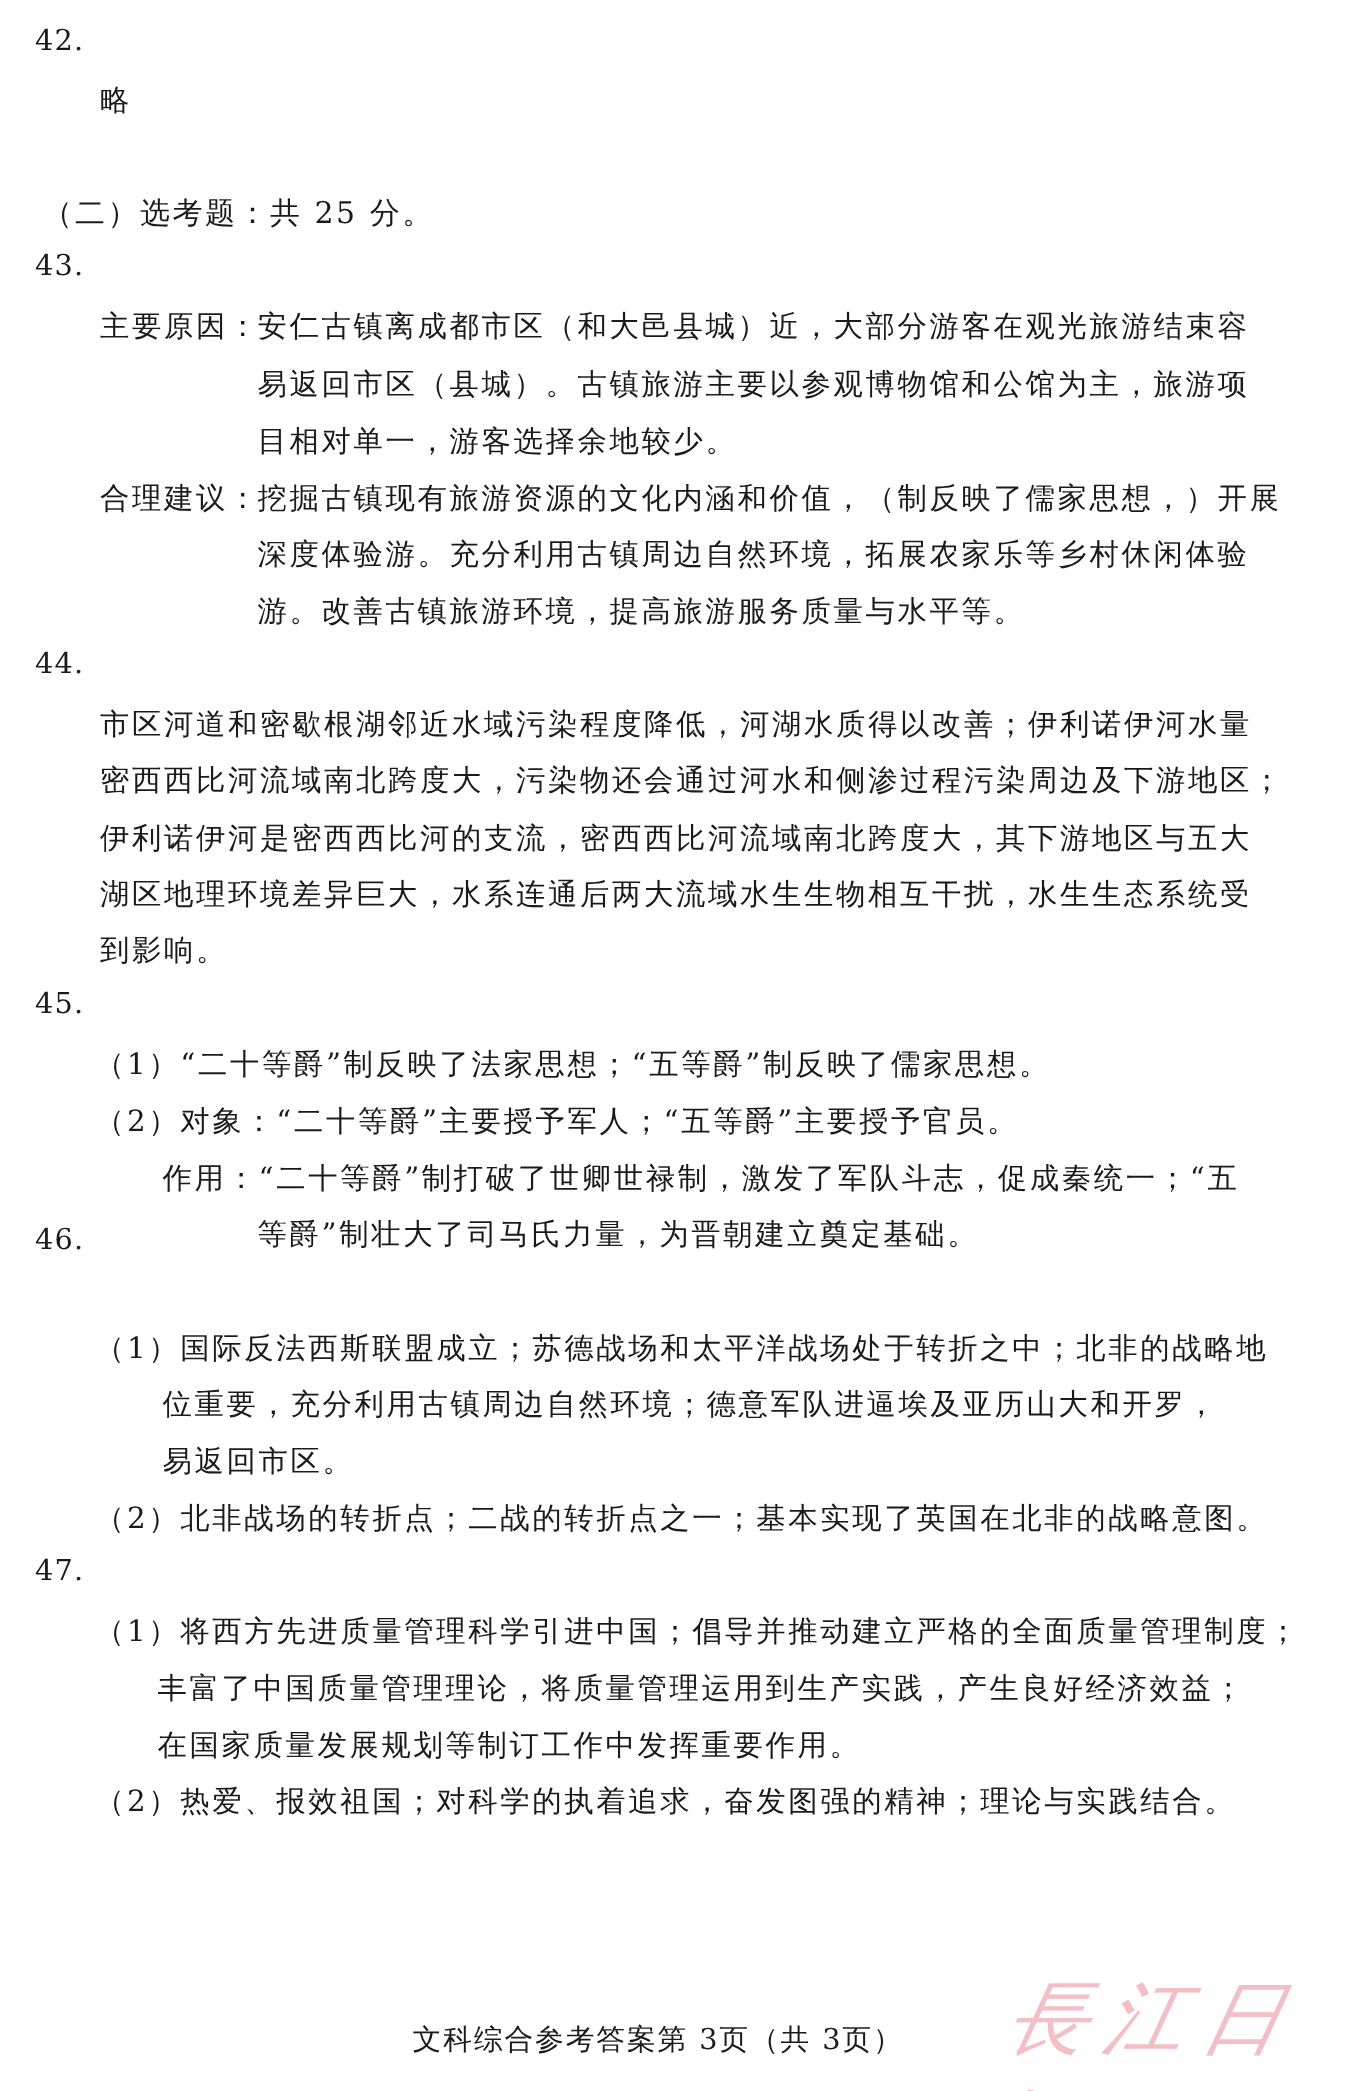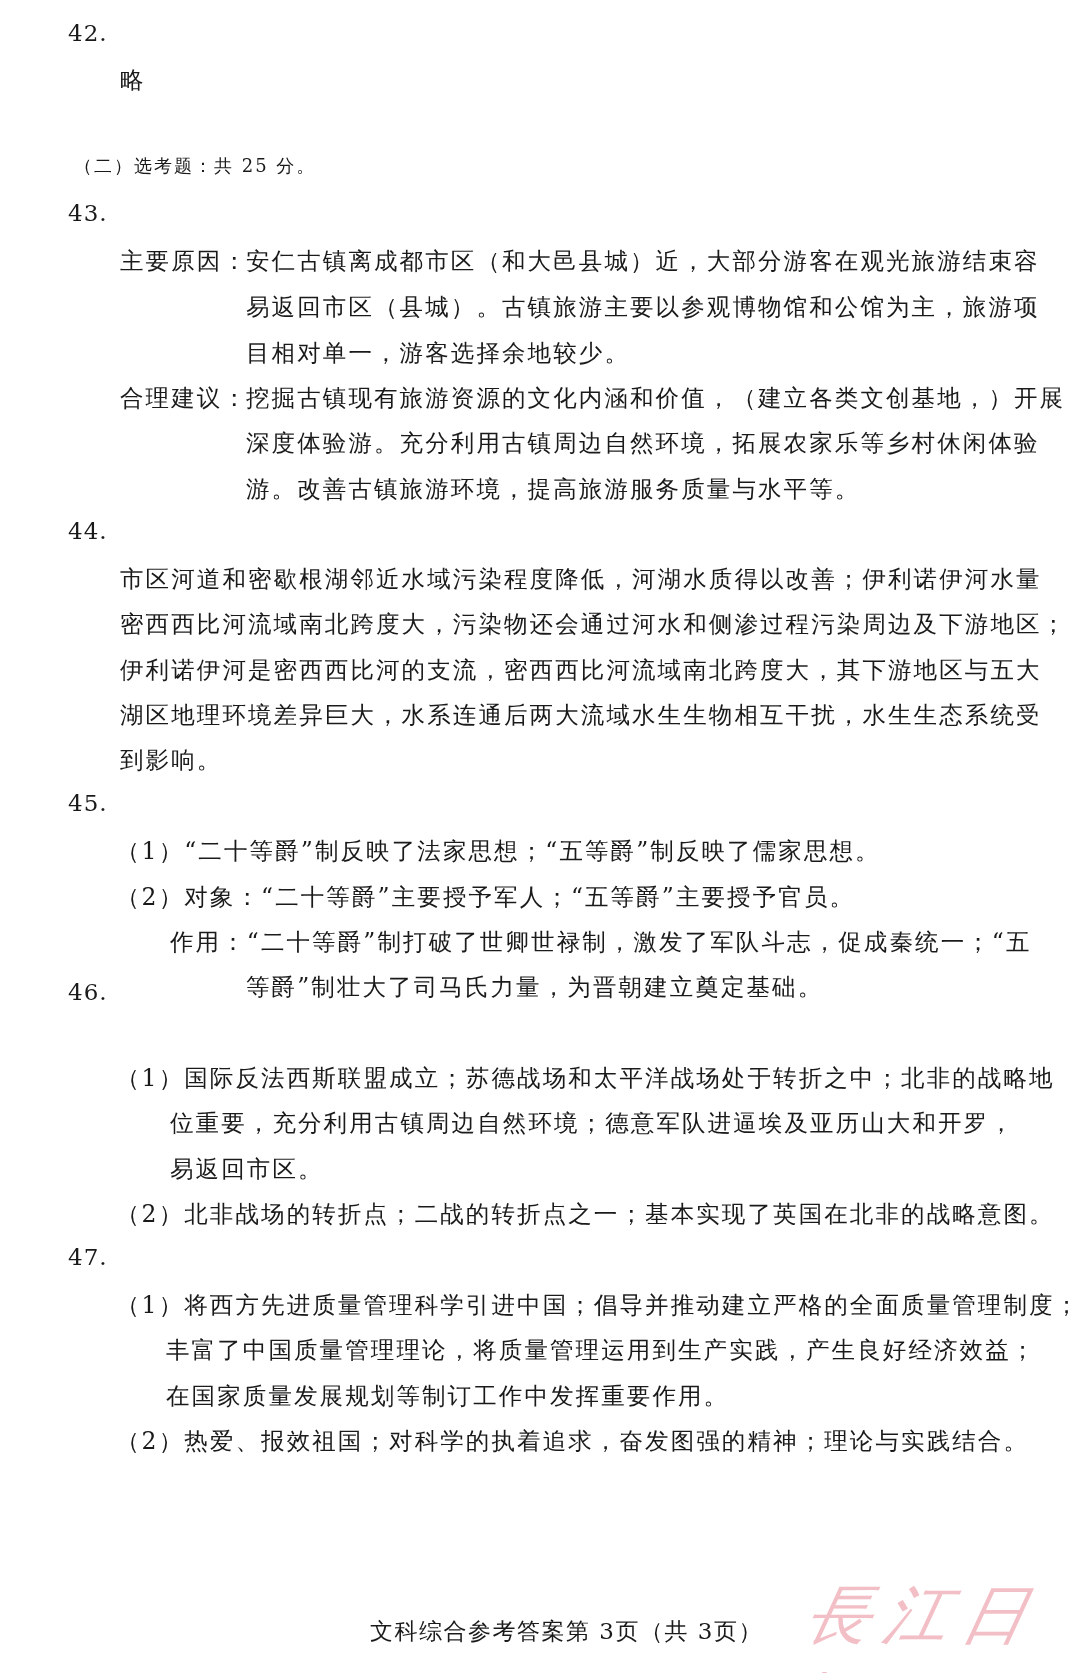--- a/index.html
+++ b/index.html
@@ -1,24 +1,24 @@
 <!DOCTYPE html>
 <html><head>
   <meta charset="utf-8">
   <style>
     html, body { margin: 0; padding: 0; background: #ffffff; }
     body {
       width: 1080px; height: 1673px; position: relative; overflow: hidden;
       font-family: "DejaVu Serif", "Liberation Serif", serif;
       color: #1a1a1a;
     }
-    .abs { position: absolute; white-space: nowrap; margin-left: 40px; }
+    .abs { position: absolute; white-space: nowrap; }
     .qnum { font-size: 23px; left: 28px; letter-spacing: 1px; }
     .line { font-size: 23.5px; letter-spacing: 2.1px; }
-    .section { font-size: 18px; left: 34px; letter-spacing: 2px; }
+    .section { font-size: 24px; left: 34px; letter-spacing: 2px; }
     .footer { font-size: 23px; left: 330px; top: 1616px; letter-spacing: 1.5px; }
     .watermark {
       position: absolute; left: 798px; top: 1572px;
       font-family: "DejaVu Serif", serif; font-size: 64px; font-style: italic;
       color: #f2b9c0; letter-spacing: 14px; transform: skewX(-12deg);
       opacity: 0.9;
     }
   </style>
 </head>
 <body>
@@ -27,21 +27,21 @@
 <div class="abs line" style="top:64px;left:80px">略</div>
 
 <div class="abs section" style="top:154px">（二）选考题：共 25 分。</div>
 
 <div class="abs qnum" style="top:200px">43.</div>
 <div class="abs line" style="top:245px;left:80px">主要原因：</div>
 <div class="abs line" style="top:245px;left:206px">安仁古镇离成都市区（和大邑县城）近，大部分游客在观光旅游结束容</div>
 <div class="abs line" style="top:291px;left:206px">易返回市区（县城）。古镇旅游主要以参观博物馆和公馆为主，旅游项</div>
 <div class="abs line" style="top:337px;left:206px">目相对单一，游客选择余地较少。</div>
 <div class="abs line" style="top:382px;left:80px">合理建议：</div>
-<div class="abs line" style="top:382px;left:206px">挖掘古镇现有旅游资源的文化内涵和价值，（建立各类文创基地，）开展</div>
+<div class="abs line" style="top:382px;left:206px">挖掘古镇现有旅游资源的文化内涵和价值，（制反映了儒家思想，）开展</div>
 <div class="abs line" style="top:427px;left:206px">深度体验游。充分利用古镇周边自然环境，拓展农家乐等乡村休闲体验</div>
 <div class="abs line" style="top:473px;left:206px">游。改善古镇旅游环境，提高旅游服务质量与水平等。</div>
 
 <div class="abs qnum" style="top:518px">44.</div>
 <div class="abs line" style="top:563px;left:80px">市区河道和密歇根湖邻近水域污染程度降低，河湖水质得以改善；伊利诺伊河水量</div>
 <div class="abs line" style="top:608px;left:80px">密西西比河流域南北跨度大，污染物还会通过河水和侧渗过程污染周边及下游地区；</div>
 <div class="abs line" style="top:654px;left:80px">伊利诺伊河是密西西比河的支流，密西西比河流域南北跨度大，其下游地区与五大</div>
 <div class="abs line" style="top:699px;left:80px">湖区地理环境差异巨大，水系连通后两大流域水生生物相互干扰，水生生态系统受</div>
 <div class="abs line" style="top:744px;left:80px">到影响。</div>
 

